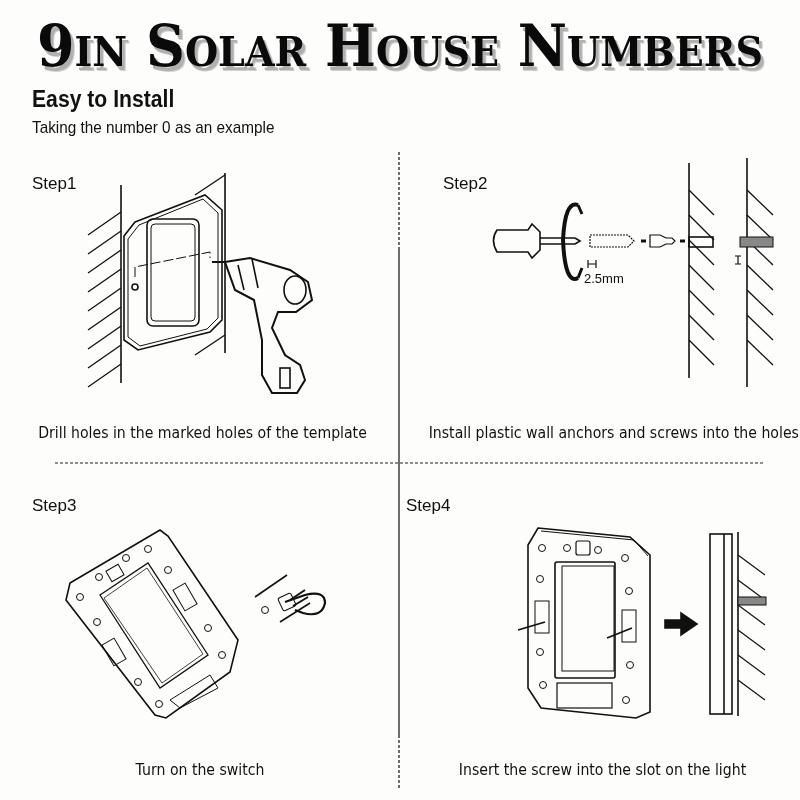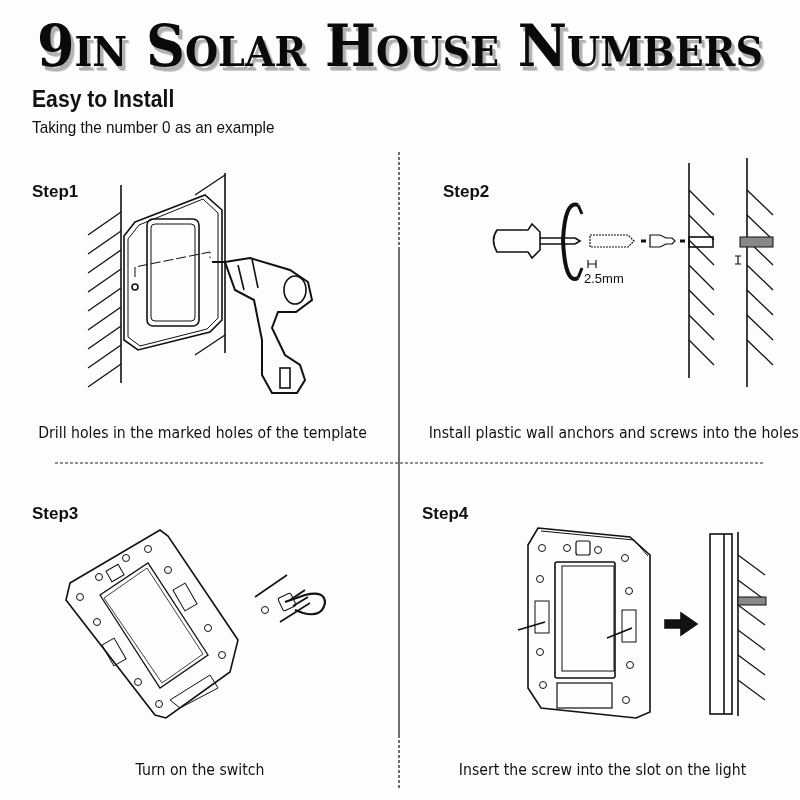--- a/index.html
+++ b/index.html
@@ -13,21 +13,21 @@
     position: absolute; left: 0; top: 14px; width: 800px; text-align: center;
     font-family: "DejaVu Serif", "Liberation Serif", serif;
     font-weight: bold; font-size: 58px; line-height: 64px; letter-spacing: 0px;
     font-variant: small-caps; color: #0a0a0a;
     text-shadow: 3px 4px 0 #b0b0b0, 4px 5px 0 #d0d0d0;
     white-space: nowrap;
     transform: scaleX(0.93); transform-origin: center;
   }
   .subtitle { position: absolute; left: 32px; top: 86px; font-size: 23px; font-weight: bold; transform: scaleX(0.92); transform-origin: left; }
   .subnote { position: absolute; left: 32px; top: 118px; font-size: 17px; transform: scaleX(0.9); transform-origin: left; }
-  .step-label { position: absolute; font-size: 17px; font-weight: bold; margin-top: 8px; }
+  .step-label { position: absolute; font-size: 17px; font-weight: normal; }
   .caption {
     position: absolute; font-family: "DejaVu Sans", sans-serif; font-size: 16px;
     white-space: nowrap; transform: scaleX(0.88); transform-origin: center; text-align: center;
   }
   svg { position: absolute; left: 0; top: 0; }
 </style>
 </head>
 <body>
 
 <div class="title">9in Solar House Numbers</div>
@@ -173,18 +173,18 @@
       <line x1="738" y1="655" x2="765" y2="675"></line>
         <line x1="738" y1="680" x2="765" y2="700"></line>
     </g>
     <rect x="738" y="597" width="28" height="8" fill="#888" stroke-width="1"></rect>
   </g>
 </svg>
 
 <div class="step-label" style="left:32px; top:174px;">Step1</div>
 <div class="step-label" style="left:443px; top:174px;">Step2</div>
 <div class="step-label" style="left:32px; top:496px;">Step3</div>
-<div class="step-label" style="left:422px; top:496px;">Step4</div>
+<div class="step-label" style="left:406px; top:496px;">Step4</div>
 
 <div class="caption" style="left:0; width:405px; top:423px;">Drill holes in the marked holes of the template</div>
 <div class="caption" style="left:405px; width:395px; top:423px;">Install plastic wall anchors and screws into the holes</div>
 <div class="caption" style="left:0; width:400px; top:760px;">Turn on the switch</div>
 <div class="caption" style="left:405px; width:395px; top:760px;">Insert the screw into the slot on the light</div>
 
 </body></html>

